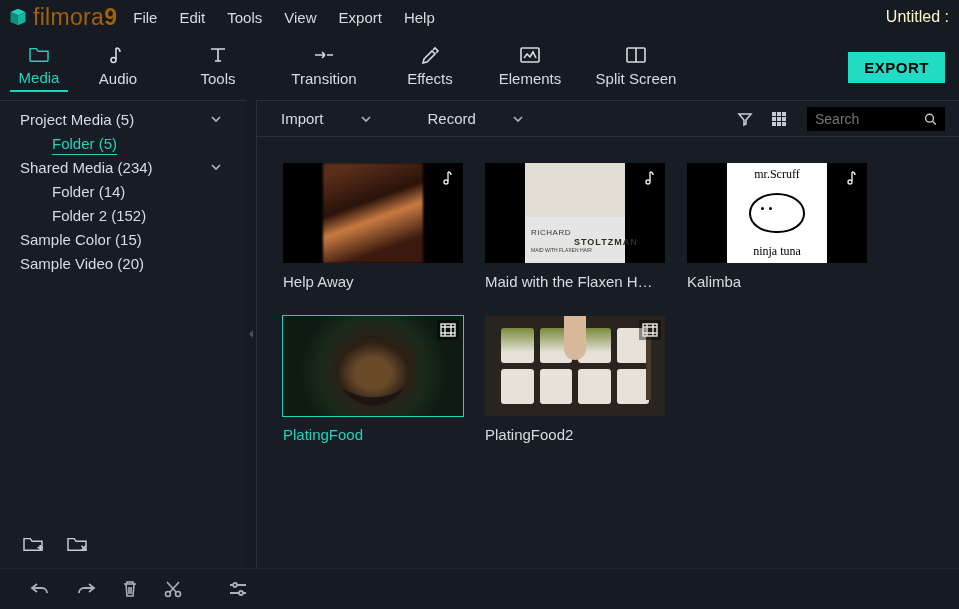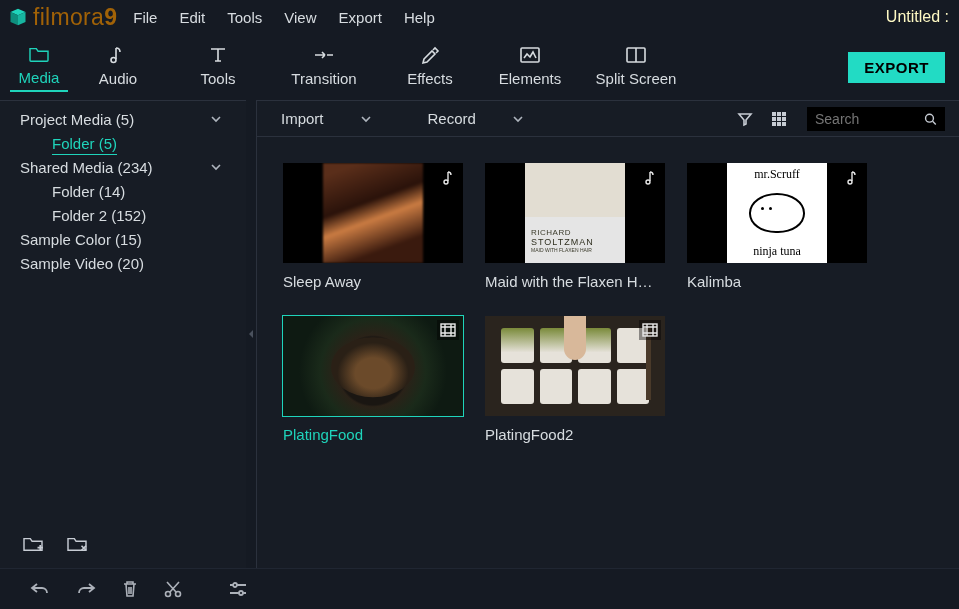--- a/index.html
+++ b/index.html
@@ -60,21 +60,21 @@
 .badge { position: absolute; top: 4px; right: 4px; background: rgba(0,0,0,0.4); padding: 3px; }
 .card-title { margin-top: 10px; font-size: 15px; color: #d7dce0; white-space: nowrap; overflow: hidden; text-overflow: ellipsis; }
 .card.selected .card-title { color: #1fd4bb; }
 
 
 .th-sleep { width: 100px; height: 100%; background: linear-gradient(160deg,#5a2e1a 10%,#2a120a 40%,#c97b42 55%,#3a1a0e 80%); filter: blur(1px); }
 .th-maid { width: 100px; height: 100%; display: flex; flex-direction: column; }
 .th-maid .top { flex: 1; background: #e2ddd2; }
 .th-maid .bot { height: 46px; background: #e5e5e5; display: flex; flex-direction: column; justify-content: center; padding-left: 6px; }
 .th-maid .t1 { font-size: 8px; color: #3a3a2a; letter-spacing: 0.5px; }
-.th-maid .t2 { font-size: 9px; font-weight: 400; color: #2f2f1f; letter-spacing: 1px; }
+.th-maid .t2 { font-size: 9px; font-weight: 700; color: #2f2f1f; letter-spacing: 1px; margin-left: 43px; }
 .th-maid .t3 { font-size: 5px; color: #3a3a2a; }
 .th-kal { width: 100px; height: 100%; background: #fff; display: flex; flex-direction: column; align-items: center; justify-content: space-between; padding: 4px 0; }
 .th-kal .t { font-family: "Comic Sans MS", cursive; font-size: 12px; color: #000; }
 .th-kal .blob { width: 56px; height: 40px; background: #fff; border: 2px solid #000; border-radius: 50% 50% 48% 48%; position: relative; }
 .th-kal .blob::before, .th-kal .blob::after { content: ''; position: absolute; width: 3px; height: 3px; background: #000; border-radius: 50%; top: 12px; }
 .th-kal .blob::before { left: 10px; } .th-kal .blob::after { left: 18px; }
 .th-food1 { width: 100%; height: 100%; background: radial-gradient(circle at 50% 55%, #1a1612 0 32%, #2a2218 34%, #1a2a1a 50%, #0e1a12 70%), #1c2a22; position: relative; }
 .th-food1::after { content:''; position:absolute; left: 50%; top: 50%; width: 84px; height: 60px; transform: translate(-50%,-48%); border-radius: 50%; background: radial-gradient(ellipse at 50% 60%, #6b4a2a 0 30%, #2a2016 60%); }
 .th-food2 { width: 100%; height: 100%; background: #2a241e; display: grid; grid-template-columns: repeat(4, 1fr); grid-template-rows: repeat(2, 1fr); gap: 6px; padding: 12px 16px; position: relative; }
 .th-food2 .bowl { background: #e6e2da; border-radius: 3px; }
@@ -280,21 +280,21 @@
         <div class="thumb">
           <div class="th-sleep"></div>
           <span class="badge">
               <svg width="14" height="16" viewBox="0 0 14 16" fill="none" stroke="#e8e8e8" stroke-width="1.4">
                 <path d="M6 2v9"></path>
                 <circle cx="4" cy="12" r="2"></circle>
                 <path d="M6 2c2 0 3 1.5 3 3"></path>
               </svg>
             </span>
         </div>
-        <div class="card-title">Sleep Away</div>
+        <div class="card-title">Help Away</div>
       </div>
 
       <div class="card">
         <div class="thumb">
           <div class="th-maid">
               <div class="top"></div>
               <div class="bot">
                 <span class="t1">RICHARD</span>
                 <span class="t2">STOLTZMAN</span>
                 <span class="t3">MAID WITH FLAXEN HAIR</span>

